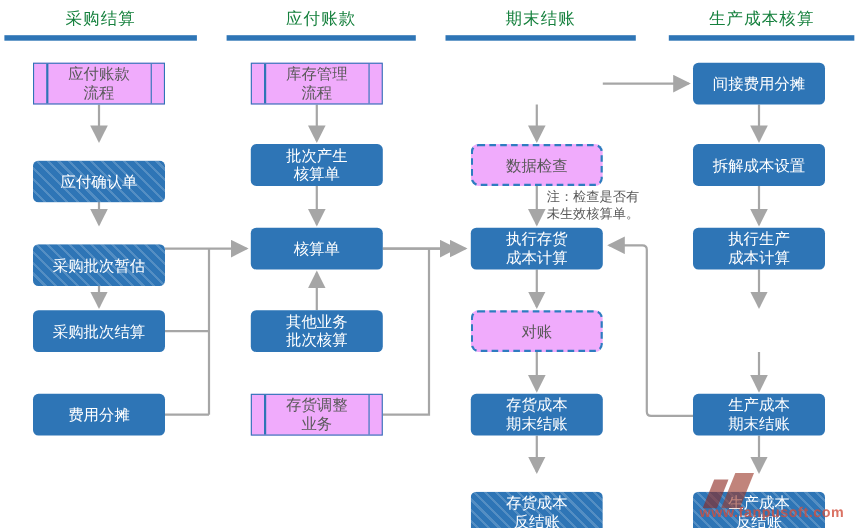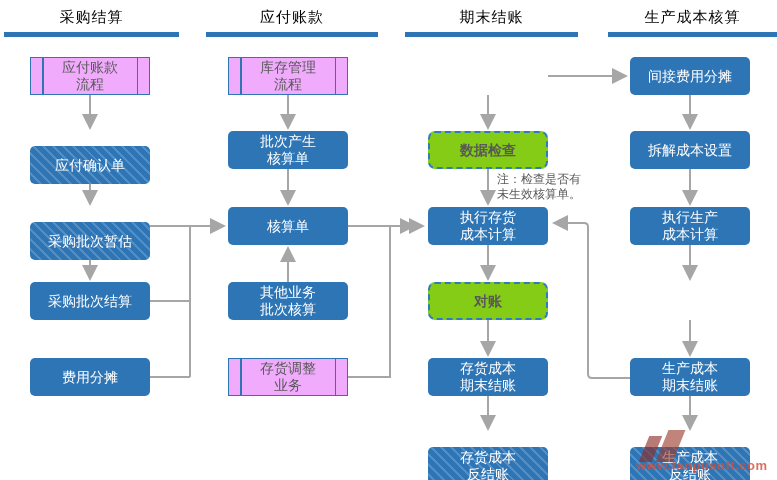--- a/index.html
+++ b/index.html
@@ -1,27 +1,27 @@
 <!DOCTYPE html>
 <html><head>
 <meta charset="utf-8">
 <style>
   html,body{margin:0;padding:0;background:#fff;}
   .canvas{position:relative;width:777px;height:480px;background:#ffffff;
           font-family:"Liberation Sans","DejaVu Sans",sans-serif;overflow:hidden;}
-  .col-header{position:absolute;top:8px;text-align:center;font-size:15px;color:#000000;letter-spacing:1px;}
+  .col-header{position:absolute;top:8px;text-align:center;font-size:15px;color:#15803d;letter-spacing:1px;}
   .col-bar{position:absolute;top:32px;height:5px;background:#2E75B6;}
   .connectors{position:absolute;left:0;top:0;width:777px;height:480px;}
   .node{position:absolute;width:120px;height:38px;display:flex;align-items:center;justify-content:center;
         text-align:center;box-sizing:border-box;}
   .node .lbl{white-space:pre-line;font-size:14px;line-height:17px;}
   .solid{background:#2E75B6;color:#fff;border-radius:5px;}
   .hatched{background:#2E75B6 repeating-linear-gradient(45deg,rgba(255,255,255,0.18) 0 2px,rgba(255,255,255,0) 2px 7px);
            color:#fff;border-radius:5px;margin-top:15px;}
-  .dashed{background:#84cc16;border:2px dashed #2E7CC0;border-radius:7px;color:#595959;font-weight:bold;}
+  .dashed{background:#f0abfc;border:2px dashed #2E7CC0;border-radius:7px;color:#595959;}
   .process{background:#f0abfc;border:1.5px solid #2E75B6;color:#595959;}
   .process::before,.process::after{content:"";position:absolute;top:0;bottom:0;width:1.5px;background:#2E75B6;}
   .process::before{left:11px;}
   .process::after{right:11px;}
   .note{position:absolute;left:497px;top:172px;font-size:12px;line-height:15px;color:#595959;white-space:pre-line;}
   .watermark{position:absolute;left:628px;top:414px;width:149px;height:64px;pointer-events:none;}
   .wm-logo{position:absolute;left:14px;top:16px;width:44px;height:34px;opacity:0.62;}
   .wm-logo .b1{position:absolute;left:2px;top:6px;width:13px;height:26px;background:#8e2a23;transform:skewX(-22deg);}
   .wm-logo .b2{position:absolute;left:20px;top:0;width:17px;height:32px;background:#9c3a2b;transform:skewX(-22deg);}
   .wm-cn{position:absolute;left:64px;top:8px;font-size:30px;color:#7d4a33;opacity:0.82;letter-spacing:3px;}

